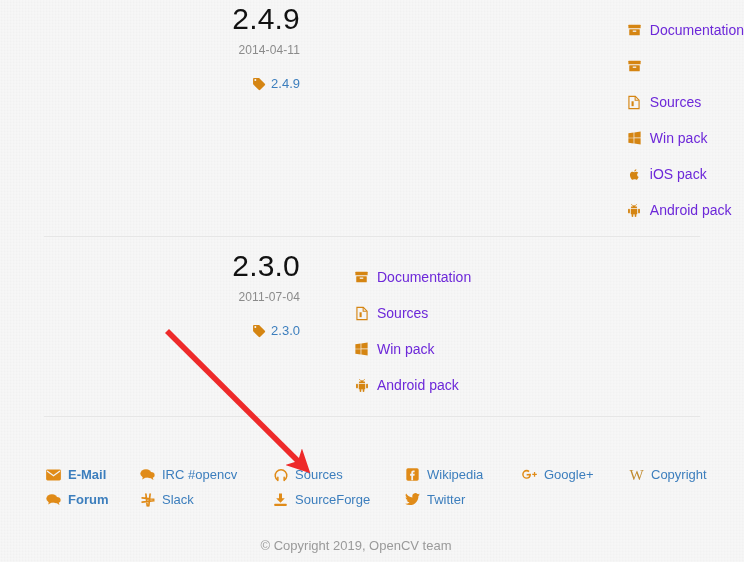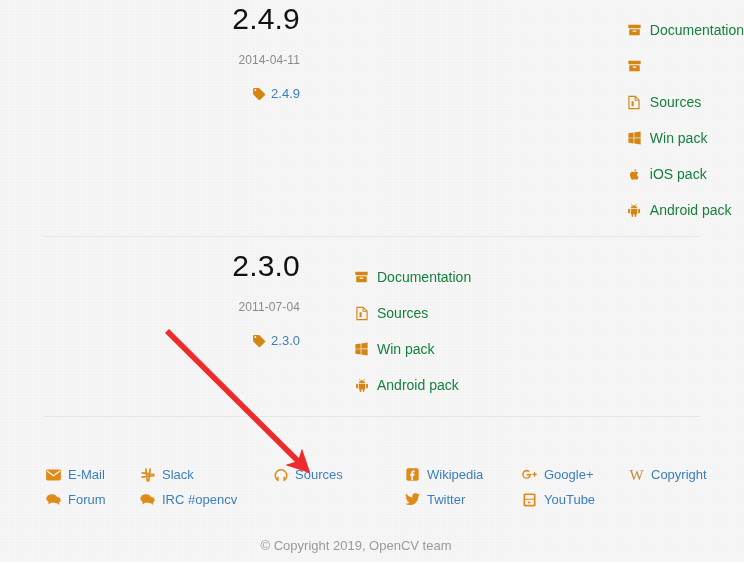--- a/index.html
+++ b/index.html
@@ -49,21 +49,21 @@
     font-size: 30px;
     line-height: 34px;
     color: #111111;
     font-weight: 400;
     letter-spacing: 0.2px;
   }
   .rel-date {
     font-size: 12px;
     line-height: 16px;
     color: #8b8b8b;
-    margin-top: 16px;
+    margin-top: 6px;
     letter-spacing: 0.1px;
   }
   .rel-tag {
     margin-top: 18px;
     font-size: 13px;
     line-height: 16px;
     color: #3c7ebd;
     display: flex;
     justify-content: flex-end;
     align-items: center;
@@ -78,21 +78,21 @@
     display: flex;
     align-items: center;
     gap: 8px;
     font-size: 14px;
     line-height: 18px;
     height: 36px;
     color: #3c7ebd;
     text-decoration: none;
     cursor: pointer;
   }
-  .dl-link .lbl { color: #15803d; }
+  .dl-link .lbl { color: #6d28d9; }
   .icon {
     width: 15px;
     height: 15px;
     display: inline-flex;
     align-items: center;
     justify-content: center;
     flex: none;
     color: #d58512;
   }
   .icon svg { display: block; }
@@ -329,21 +329,21 @@
         <span class="lbl">Android pack</span>
       </a>
 
     </div>
   </div>
 
   <div class="divider" style="margin-top:13px;"></div>
 
   <div id="footer-links">
 
-    <div class="fcol" style="left:46px; top:0;">
+    <div class="fcol" style="left:46px; top:0;font-weight:bold;">
       <a class="flink">
         <span class="ficon">
           <svg width="15" height="12" viewBox="0 0 16 13" fill="#e08b18">
               <rect x="0" y="0.6" width="16" height="11.8" rx="1.6"></rect>
               <path d="M1 2.2l7 5.1 7-5.1" fill="none" stroke="#f2f2f2" stroke-width="1.5"></path>
             </svg>
         </span>
         <span class="lbl">E-Mail</span>
       </a>
       <a class="flink">
@@ -355,49 +355,58 @@
               <path d="M13.6 10.2l.9 2.6-2.8-1.6z"></path>
             </svg>
         </span>
         <span class="lbl">Forum</span>
       </a>
     </div>
 
     <div class="fcol" style="left:140px; top:0;">
       <a class="flink">
         <span class="ficon">
-          <svg width="14" height="14" viewBox="0 0 16 16" fill="none" stroke="#e08b18" stroke-width="1.9" stroke-linecap="round">
-              <path d="M5.6 1.3l1.5 13.4M10.4 1.3L8.9 14.7M1.3 5.6l13.4 1.5M1.3 10.4l13.4-1.5"></path>
-            </svg>
-        </span>
-        <span class="lbl">Slack</span>
-      </a>
-      <a class="flink">
-        <span class="ficon">
           <svg width="15" height="13" viewBox="0 0 16 14" fill="#e08b18">
               <ellipse cx="6.3" cy="5.9" rx="6.0" ry="4.6"></ellipse>
               <path d="M3.0 9.0l-.6 3.4 3.6-2.3z"></path>
               <ellipse cx="11.4" cy="7.6" rx="4.3" ry="3.4"></ellipse>
               <path d="M13.6 10.2l.9 2.6-2.8-1.6z"></path>
             </svg>
         </span>
         <span class="lbl">IRC #opencv</span>
       </a>
+      <a class="flink">
+        <span class="ficon">
+          <svg width="14" height="14" viewBox="0 0 16 16" fill="none" stroke="#e08b18" stroke-width="1.9" stroke-linecap="round">
+              <path d="M5.6 1.3l1.5 13.4M10.4 1.3L8.9 14.7M1.3 5.6l13.4 1.5M1.3 10.4l13.4-1.5"></path>
+            </svg>
+        </span>
+        <span class="lbl">Slack</span>
+      </a>
     </div>
 
     <div class="fcol" style="left:273px; top:0;">
       <a class="flink">
         <span class="ficon">
           <svg width="14" height="14" viewBox="0 0 16 16" fill="none" stroke="#e08b18" stroke-width="1.7">
               <path d="M11.6 14.2A6.6 6.6 0 1 0 4.4 14.2"></path>
               <path d="M4.4 14.2V10.6M11.6 14.2V10.6" stroke-linecap="round"></path>
             </svg>
         </span>
         <span class="lbl">Sources</span>
       </a>
+      <a class="flink">
+        <span class="ficon">
+          <svg width="15" height="14" viewBox="0 0 16 15" fill="#e08b18">
+              <path d="M6.4 0.5h3.2v5.0h3.0L8 10.4 3.4 5.5h3.0z"></path>
+              <rect x="1.2" y="11.4" width="13.6" height="2.6" rx="1.1"></rect>
+            </svg>
+        </span>
+        <span class="lbl">SourceForge</span>
+      </a>
     </div>
 
     <div class="fcol" style="left:405px; top:0;">
       <a class="flink">
         <span class="ficon">
           <svg width="13" height="13" viewBox="0 0 16 16">
               <rect x="0.4" y="0.4" width="15.2" height="15.2" rx="2" fill="#e08b18"></rect>
               <path d="M10.6 5.3H9.3c-.35 0-.6.25-.6.6v1.3h2.0l-.3 2.2H8.7v5.6H6.5V9.4H5.0V7.2h1.5V5.6c0-1.5 1.0-2.6 2.5-2.6h1.6z" fill="#f2f2f2"></path>
             </svg>
         </span>
@@ -415,31 +424,20 @@
 
     <div class="fcol" style="left:522px; top:0;">
       <a class="flink">
         <span class="ficon">
           <svg width="16" height="12" viewBox="0 0 18 13" fill="#e08b18">
               <path d="M5.6 5.3v1.9h3.1c-.13.8-.94 2.35-3.1 2.35A3.47 3.47 0 0 1 5.6 2.3c1.0 0 1.67.42 2.05.79l1.4-1.35A5.2 5.2 0 0 0 5.6.3a5.4 5.4 0 0 0 0 10.8c3.12 0 5.18-2.19 5.18-5.28 0-.35-.04-.63-.09-.9z"></path>
               <path d="M14.3 3.0h1.5v2.0h2.0v1.5h-2.0v2.0h-1.5v-2.0h-2.0V5.0h2.0z"></path>
             </svg>
         </span>
         <span class="lbl">Google+</span>
-      </a>
-      <a class="flink">
-        <span class="ficon">
-          <svg width="13" height="14" viewBox="0 0 14 15" fill="#e08b18">
-              <rect x="0.5" y="0.5" width="13" height="14" rx="1.6"></rect>
-              <rect x="2.3" y="2.2" width="9.4" height="4.0" rx=".5" fill="#f2f2f2"></rect>
-              <rect x="2.3" y="7.3" width="9.4" height="5.4" rx=".5" fill="#f5f5f5"></rect>
-              <path d="M5.6 8.6l3.0 1.5-3.0 1.5z" fill="#e08b18"></path>
-            </svg>
-        </span>
-        <span class="lbl">YouTube</span>
       </a>
     </div>
 
     <div class="fcol" style="left:629px; top:0;">
       <a class="flink">
         <span class="ficon">
           <span class="wiki-w">W</span>
         </span>
         <span class="lbl">Copyright</span>
       </a>

